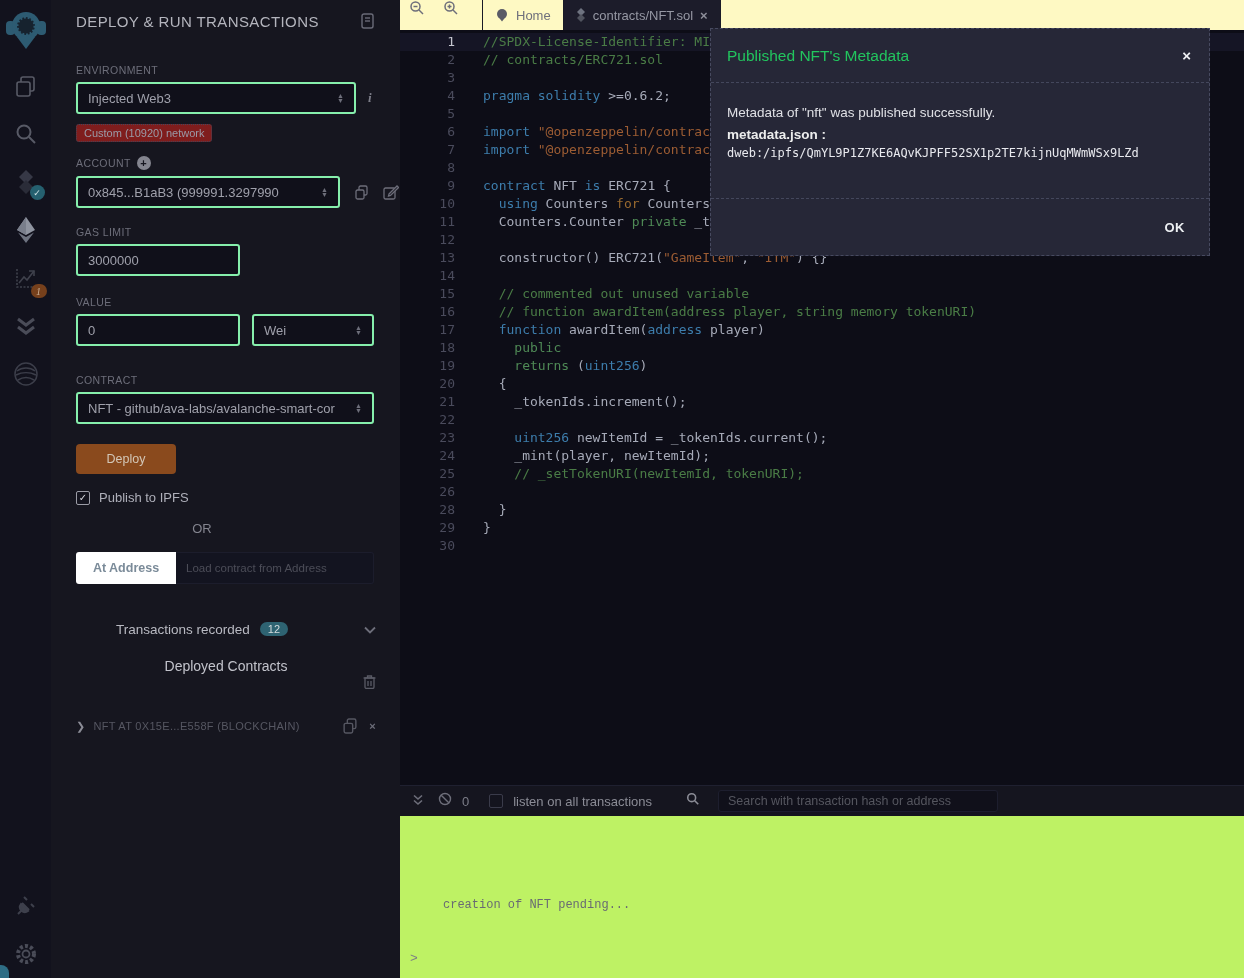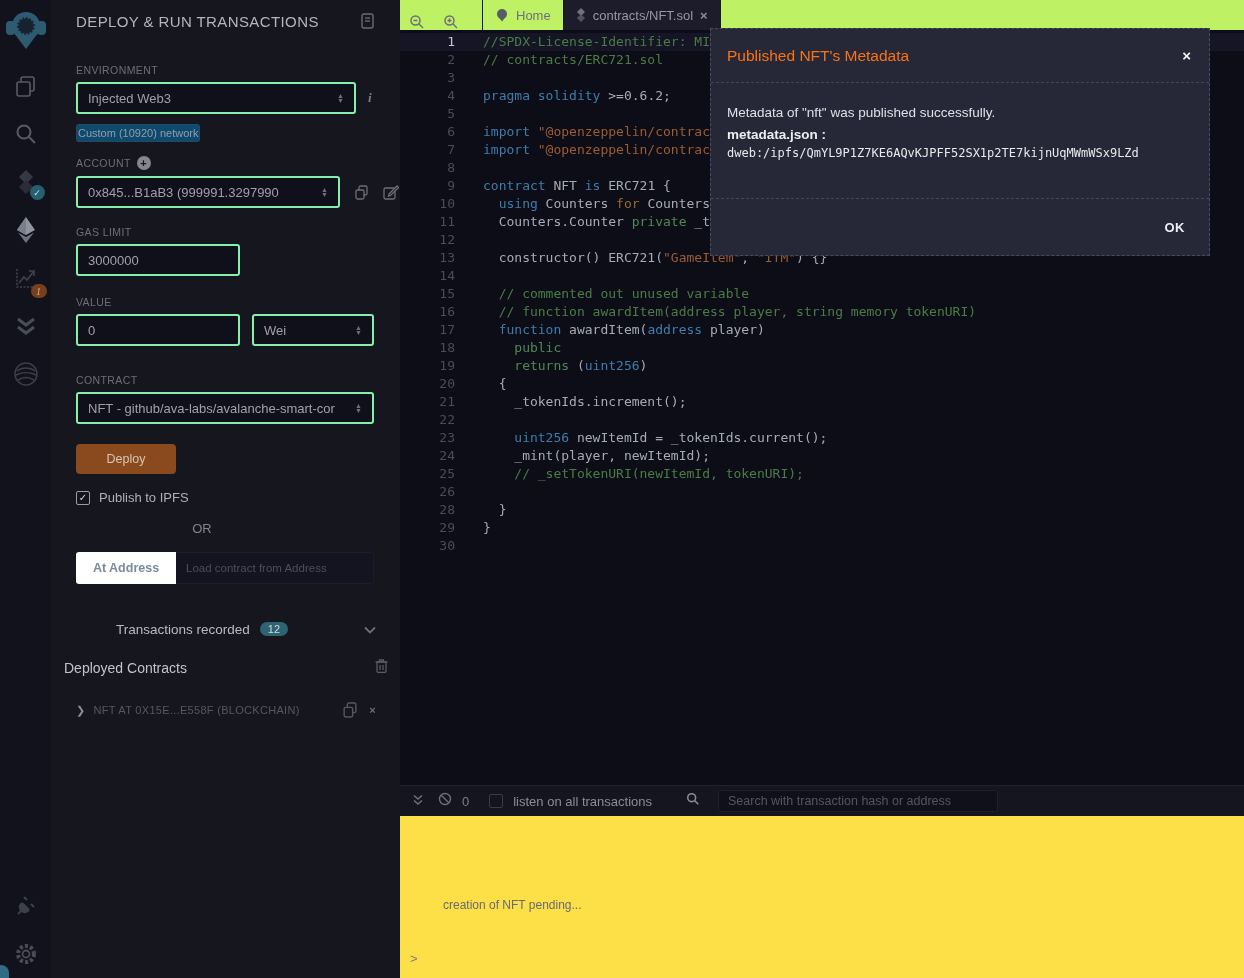--- a/index.html
+++ b/index.html
@@ -23,22 +23,22 @@
   
   .panel { width:348px; background:#16161f; padding:12px 0 0; position:relative; color:#9fa0ab; }
   .panel-head { display:flex; align-items:center; justify-content:space-between; padding:0 24px; margin-bottom:34px; }
   .panel-title { color:#b4b5bd; font-size:15px; letter-spacing:.4px; }
   .lbl { font-size:10.5px; color:#6d6e7a; letter-spacing:.4px; margin:0 0 6px 24px; display:flex; align-items:center; gap:6px; }
   .fld { margin-left:24px; }
   .sel, .inp { background:#10101a; border:2px solid #86efac; border-radius:3px; color:#9fa0ab;
     font-size:13px; height:32px; display:flex; align-items:center; padding:0 10px; }
   .sel { justify-content:space-between; }
   .stepper { display:flex; flex-direction:column; line-height:5px; font-size:7px; color:#6d6e7a; }
-  .net-badge { display:inline-block; margin:10px 0 14px 24px; background:#0c4a6e; border:1px dotted #46475a;
-    border-radius:3px; color:#9a9ba8; font-size:11px; padding:2px 1px; }
+  .net-badge { display:inline-block; margin:10px 0 14px 24px; background:#7f1d1d; border:1px dotted #46475a;
+    border-radius:3px; color:#9a9ba8; font-size:11px; padding:2px 7px; }
   .row { display:flex; align-items:center; gap:12px; }
   .icon-btn { color:#6d6e7a; display:flex; align-items:center; justify-content:center; width:18px; height:18px; }
   .plus { width:14px; height:14px; border-radius:50%; background:#84858f; color:#16161f; font-size:11px; font-weight:bold;
     display:flex; align-items:center; justify-content:center; line-height:0; }
   .info-i { font-family:"Liberation Serif",serif; font-style:italic; font-weight:bold; font-size:13px; color:#7c7d88; }
   .gap18 { height:18px; } .gap20 { height:20px; }
   .deploy-btn { margin:20px 0 0 24px; width:100px; height:30px; background:#8a4a1d; color:#d3c7b7;
     border:none; border-radius:4px; font-size:12.5px; font-family:inherit; }
   .chk-row { display:flex; align-items:center; gap:9px; margin:16px 0 0 24px; color:#aeafb9; font-size:13px; }
   .chk { width:14px; height:14px; border:1px solid #9b9ca6; border-radius:2px; background:#14141e; color:#d7d8de;
@@ -47,29 +47,29 @@
   .or { text-align:center; color:#83848e; font-size:13px; margin:16px 0; width:300px; }
   .ataddr { display:flex; margin-left:24px; width:298px; height:32px; }
   .ataddr-btn { width:100px; background:#ffffff; color:#7b8b99; font-size:12.5px; font-weight:bold;
     border:none; border-radius:3px 0 0 3px; font-family:inherit; }
   .ataddr-inp { flex:1; background:#131420; border:1px solid #1c1d2c; border-left:none; border-radius:0 3px 3px 0;
     color:#4c4d58; font-size:11.5px; display:flex; align-items:center; padding:0 10px; }
   .tx-row { display:flex; align-items:center; margin:36px 24px 0; }
   .tx-lbl { color:#b9bac2; font-size:13.5px;margin-left:40px; }
   .tx-badge { margin-left:10px; background:#2e6372; color:#d2dadd; font-size:11px; border-radius:9px; padding:1px 8px; }
   .tx-caret { margin-left:auto; color:#6d6e7a; }
-  .dep-row { display:flex; align-items:center; margin:20px 12px 0; }
+  .dep-row { display:flex; align-items:center; margin:20px 24px 0;flex-direction:column; }
   .dep-lbl { color:#c2c3cb; font-size:14px; }
   .dep-item { display:flex; align-items:center; margin:24px 24px 0; color:#565762; font-size:11px; letter-spacing:.3px; }
   .dep-item .chev { color:#8b8c96; font-size:11px; margin-right:8px; }
   .dep-item .nm { flex:1; }
 
   
   .main { flex:1; display:flex; flex-direction:column; background:#0d0d17; }
-  .tabbar { height:30px; background:#bef264; display:flex; align-items:flex-end; flex:0 0 30px; }
+  .tabbar { height:30px; background:#fef9c3; display:flex; align-items:flex-start; flex:0 0 30px; }
   .tb-zoom { width:34px; color:#6d6e7a; display:flex; justify-content:center; }
   .tab { height:30px; display:flex; align-items:center; gap:7px; padding:0 12px; font-size:13px; color:#6f707c;
     border-right:1px solid #191a26; }
   .tab.first { margin-left:14px; border-left:1px solid #191a26; }
   .tab.active { background:#1c1c2a; color:#9698a4; }
   .tab .x { color:#8d8e99; font-weight:bold; font-size:13px; }
   .editor { flex:1; overflow:hidden; font-family:"DejaVu Sans Mono",monospace; font-size:13px; padding-top:3px; }
   .code-line { display:flex; height:18px; line-height:18px; white-space:pre; }
   .code-line.current { background:#151525; }
   .ln { width:55px; text-align:right; color:#4a4b5c; flex:0 0 55px; padding-right:0; }
@@ -78,30 +78,30 @@
   .tk-c { color:#4a7c46; } .tk-k { color:#3d7dac; } .tk-g { color:#4f8a56; }
   .tk-o { color:#9a6a2f; } .tk-s { color:#9c5c33; } .tk-p { color:#a6aab8; }
 
   
   .terminal { flex:0 0 193px; display:flex; flex-direction:column; border-top:1px solid #1f2030; }
   .term-bar { height:30px; background:#15151f; display:flex; align-items:center; gap:10px; padding:0 12px; color:#6d6e7a; }
   .term-count { font-size:13px; color:#7c7d88; margin-right:10px; }
   .term-chk-lbl { color:#8b8c96; font-size:13px; }
   .term-search { width:280px; height:22px; background:#10101a; border:1px solid #1d1e2e; border-radius:3px;
     color:#55565f; font-size:12.5px; display:flex; align-items:center; padding:0 9px; margin-left:8px; }
-  .term-body { flex:1; background:#fde047; font-family:Liberation Sans, sans-serif; position:relative; }
+  .term-body { flex:1; background:#bef264; font-family:Liberation Mono, monospace; position:relative; }
   .term-log { color:#696a73; font-size:12px; padding:82px 0 0 43px; }
   .term-prompt { position:absolute; left:10px; bottom:12px; color:#7c7d86; font-size:13px; }
 
   
   .modal { position:absolute; left:710px; top:28px; width:500px; background:#262737;
     border:1px dashed #474a60; color:#dfe0e5; }
   .modal-head { height:54px; display:flex; align-items:center; justify-content:space-between;
     padding:0 18px 0 16px; border-bottom:1px dashed #44475c; }
-  .modal-title { font-size:15.5px; color:#f97316; }
+  .modal-title { font-size:15.5px; color:#22c55e; }
   .modal-x { color:#f0f1f4; font-weight:bold; font-size:15px; }
   .modal-body { min-height:116px; padding:22px 16px 0; border-bottom:1px dashed #44475c; }
   .modal-msg { font-size:13.5px; color:#dfe0e5; }
   .modal-file { font-family:Liberation Sans, sans-serif; font-weight:bold; font-size:13.5px; color:#eceded; margin-top:7px; }
   .modal-url { font-family:"DejaVu Sans Mono",monospace; font-size:12px; color:#e8e9ee; margin-top:4px; }
   .modal-foot { height:56px; display:flex; align-items:center; justify-content:flex-end; padding:0 24px; }
   .modal-ok { background:none; border:none; color:#eceff2; font-weight:bold; font-size:13px;
     letter-spacing:.5px; font-family:inherit; }
 </style>
 </head>

